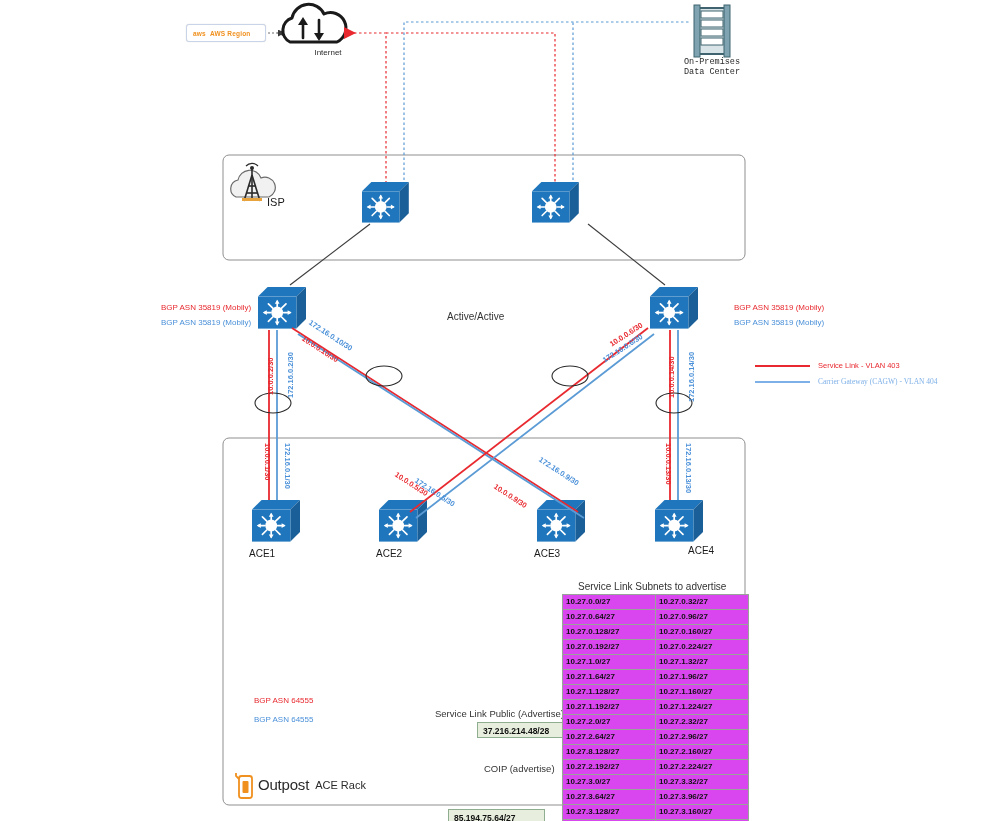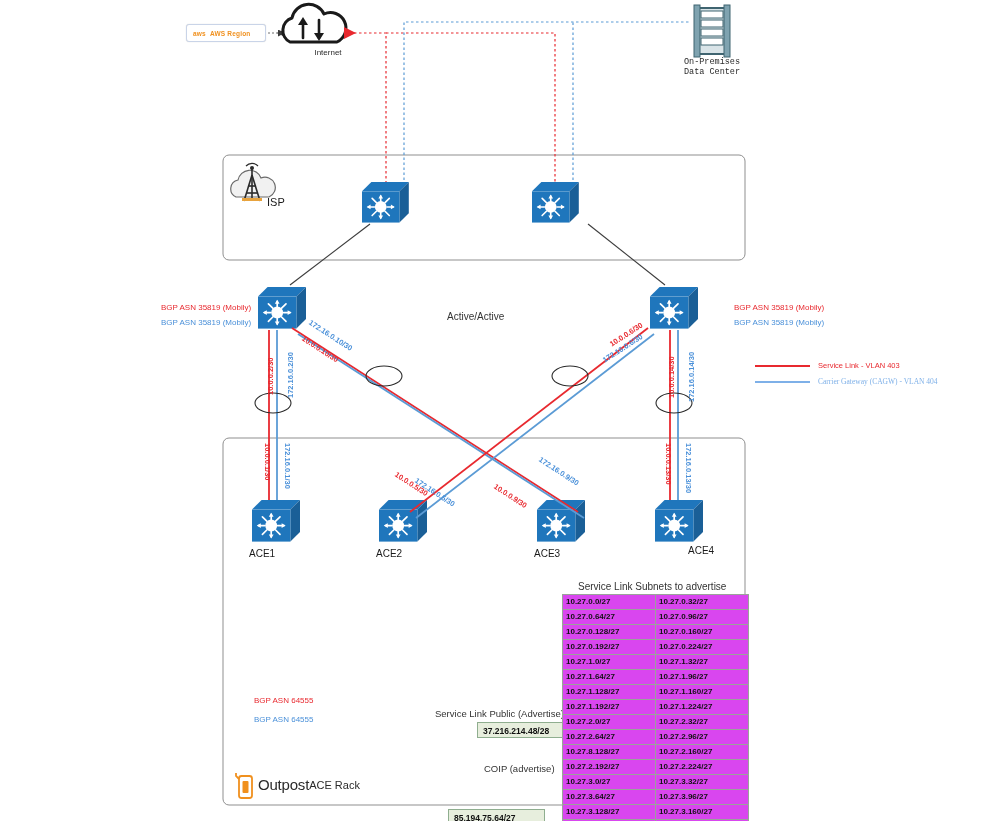--- a/index.html
+++ b/index.html
@@ -13,21 +13,21 @@
   .ipblue{position:absolute;font-size:7.5px;color:#4a90d9;font-weight:bold;white-space:nowrap;transform-origin:0 0;}
   .asn{position:absolute;font-size:8px;font-weight:normal;white-space:nowrap;margin-left:12px;}
   .legend-txt{position:absolute;font-size:7.5px;white-space:nowrap;}
   table.subnets{position:absolute;border-collapse:collapse;font-size:8px;font-weight:bold;color:#111;}
   table.subnets td{border:1px solid #9aa39a;background:#d946ef;padding:1px 3px;width:86px;height:12px;line-height:12px;}
   .tbl-title{position:absolute;font-size:10px;color:#333;white-space:nowrap;}
   .greenbox{position:absolute;border:1px solid #8fae8f;background:#e7eedd;font-size:8.5px;font-weight:bold;color:#111;padding:3px 5px;box-sizing:border-box;}
   .greenlabel{position:absolute;font-size:9.5px;color:#333;white-space:nowrap;}
   .awsbox{position:absolute;border:1px solid #c9d4e8;border-radius:3px;background:#ffffff;box-shadow:0 0 1px rgba(0,0,0,.2);display:flex;align-items:center;gap:4px;padding:3px 6px;box-sizing:border-box;}
   .aws-txt{font-size:6.5px;color:#f0901e;font-weight:bold;letter-spacing:.2px;}
-  .outpost-wrap{position:absolute;display:flex;align-items:center;gap:0;}
+  .outpost-wrap{position:absolute;display:flex;align-items:center;gap:6px;}
   .outpost-a{font-size:15px;color:#2b2b2b;font-weight:normal;letter-spacing:-.2px;}
   .outpost-b{font-size:11px;color:#2b2b2b;}
   .isp-txt{position:absolute;font-size:11px;color:#1a1a1a;}
   .dc-txt{position:absolute;font-size:8.5px;color:#2b2b2b;text-align:center;line-height:11px;width:90px;font-family:Liberation Mono, monospace;}
   .inet-txt{position:absolute;font-size:8px;color:#2b2b2b;text-align:center;width:60px;}
 </style>
 </head>
 <body>
 
 <svg id="canvas" viewBox="0 0 995 821">

